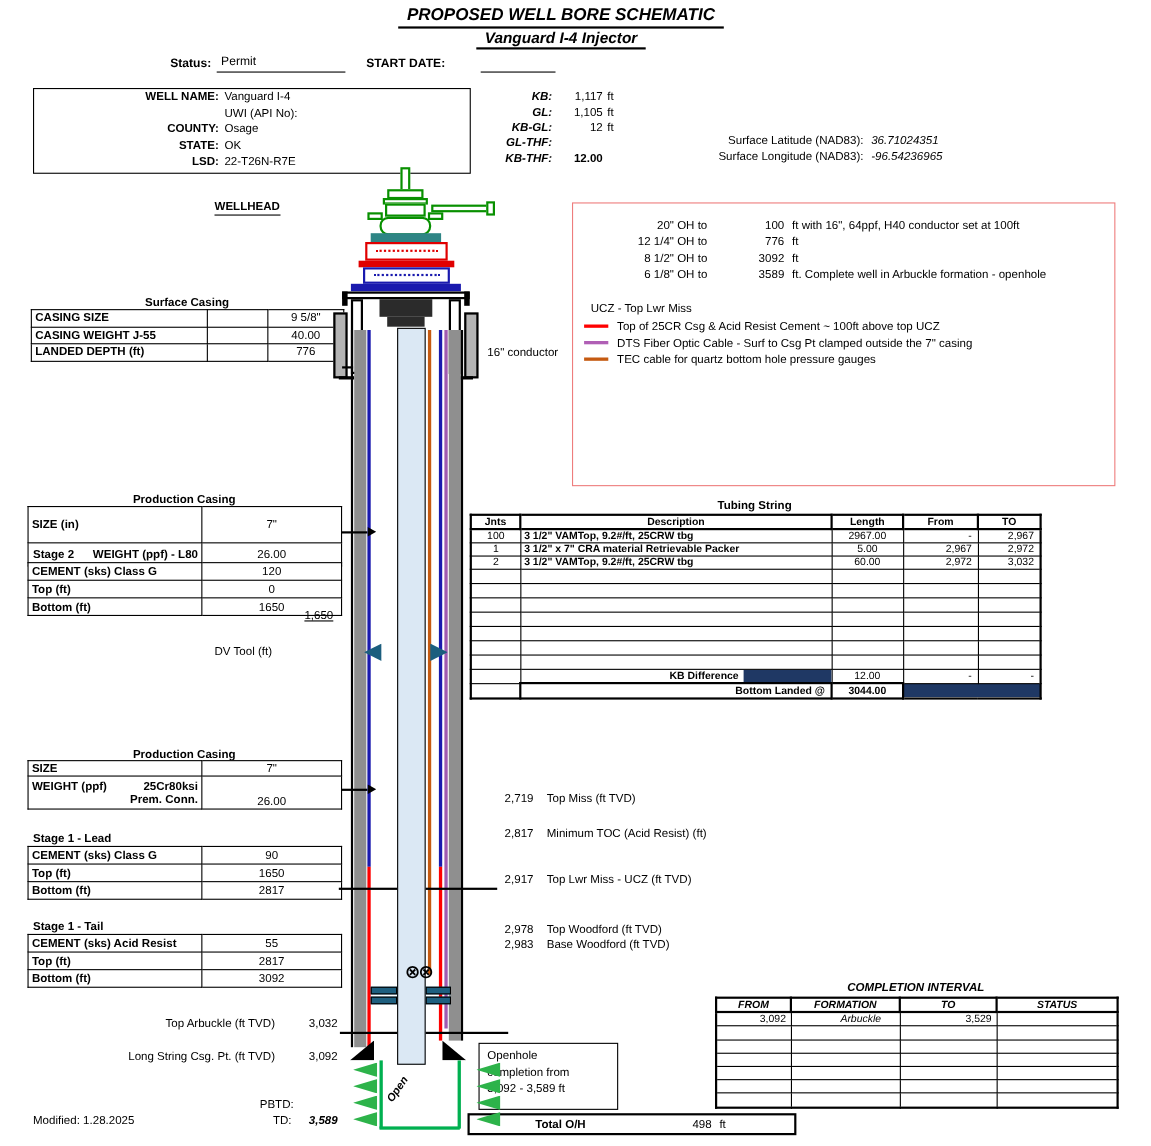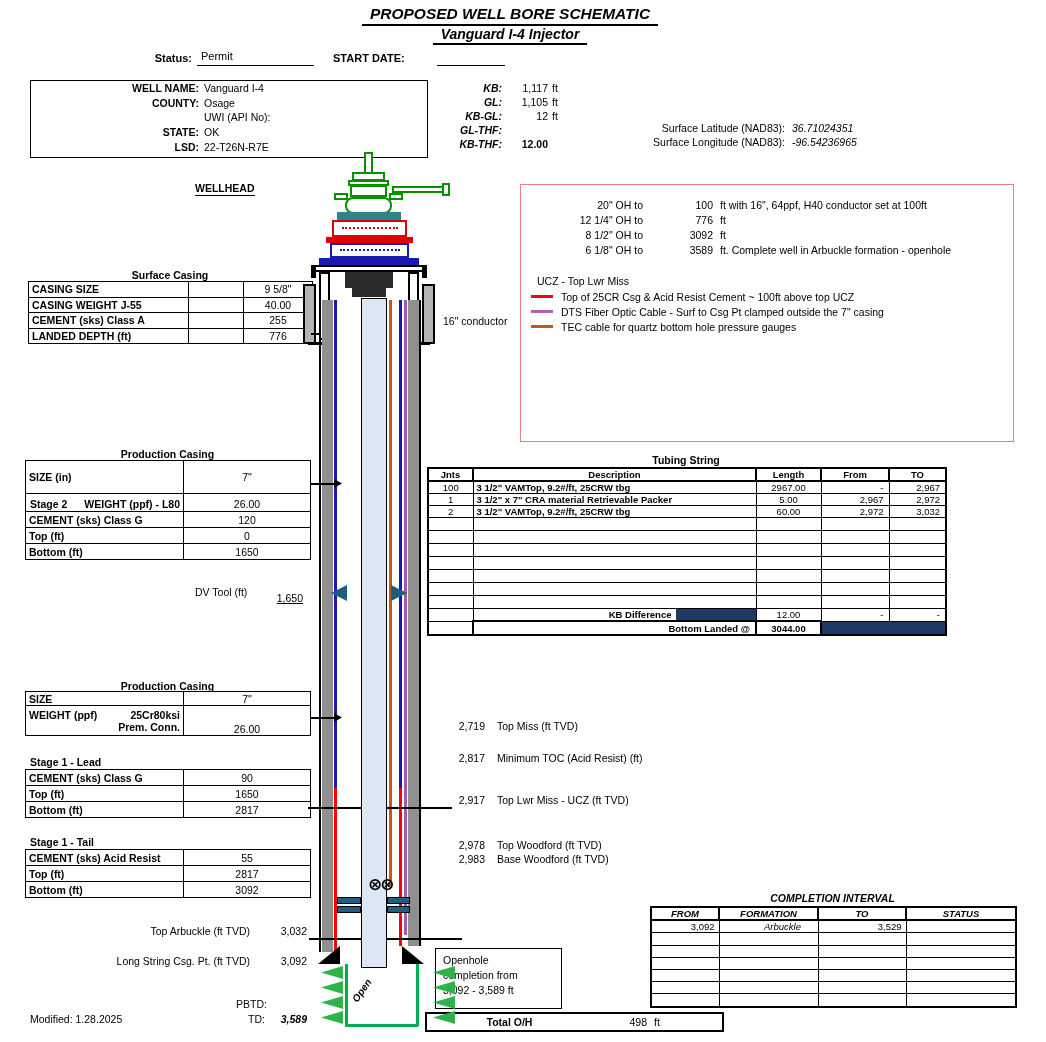--- a/index.html
+++ b/index.html
@@ -84,26 +84,26 @@
 <div class="abs uline" style="left:197px;top:50px;width:113px;height:15px;font-size:11px;padding-left:4px;">Permit</div>
 <div class="abs b" style="left:333px;top:52px;font-size:11px;">START DATE:</div>
 <div class="abs uline" style="left:437px;top:50px;width:68px;height:15px;"></div>
 
 <div class="abs wellbox" id="well-info-box">
     <div class="inforow">
       <span class="lab">WELL NAME:</span>
       <span class="val">Vanguard I-4</span>
     </div>
     <div class="inforow">
+      <span class="lab"></span>
+      <span class="val">UWI (API No):</span>
+    </div>
+    <div class="inforow">
       <span class="lab">COUNTY:</span>
       <span class="val">Osage</span>
-    </div>
-    <div class="inforow">
-      <span class="lab"></span>
-      <span class="val">UWI (API No):</span>
     </div>
     <div class="inforow">
       <span class="lab">STATE:</span>
       <span class="val">OK</span>
     </div>
     <div class="inforow">
       <span class="lab">LSD:</span>
       <span class="val">22-T26N-R7E</span>
     </div>
   </div>
@@ -196,25 +196,20 @@
         <td class="lbl">CASING SIZE</td>
         <td></td>
         <td class="val">9 5/8"</td>
       </tr>
       <tr style="height: 15.5px;">
         <td class="lbl">CASING WEIGHT J-55</td>
         <td></td>
         <td class="val">40.00</td>
       </tr>
       <tr style="height: 15.5px;">
-        <td class="lbl">CEMENT (sks) Class A</td>
-        <td></td>
-        <td class="val">255</td>
-      </tr>
-      <tr style="height: 15.5px;">
         <td class="lbl">LANDED DEPTH (ft)</td>
         <td></td>
         <td class="val">776</td>
       </tr>
     </tbody>
   </table>
 
 <div class="ttl" style="left:25px;top:448px;width:285px;">Production Casing</div>
 <table class="kv" style="left:25px;top:460px;width:285px;" id="pc1-table">
   <colgroup>
@@ -249,21 +244,21 @@
         <td class="val">0</td>
       </tr>
       <tr style="height: 16px;">
         <td class="lbl">Bottom (ft)</td>
         <td class="val">1650</td>
       </tr>
     </tbody>
   </table>
 
 <div class="abs fs10" style="left:195px;top:586px;">DV Tool  (ft)</div>
-<div class="abs fs10 r" style="left:253px;top:592px;width:50px;text-decoration:underline;">1,650</div>
+<div class="abs fs10 r" style="left:253px;top:554px;width:50px;text-decoration:underline;">1,650</div>
 
 <div class="ttl" style="left:25px;top:680px;width:285px;">Production Casing</div>
 <table class="kv" style="left:25px;top:691px;width:285px;">
   <colgroup>
       <col style="width:158px">
       <col style="width:127px">
     </colgroup>
   <tbody>
       <tr style="height:14px;">
     <td class="lbl">SIZE</td>

